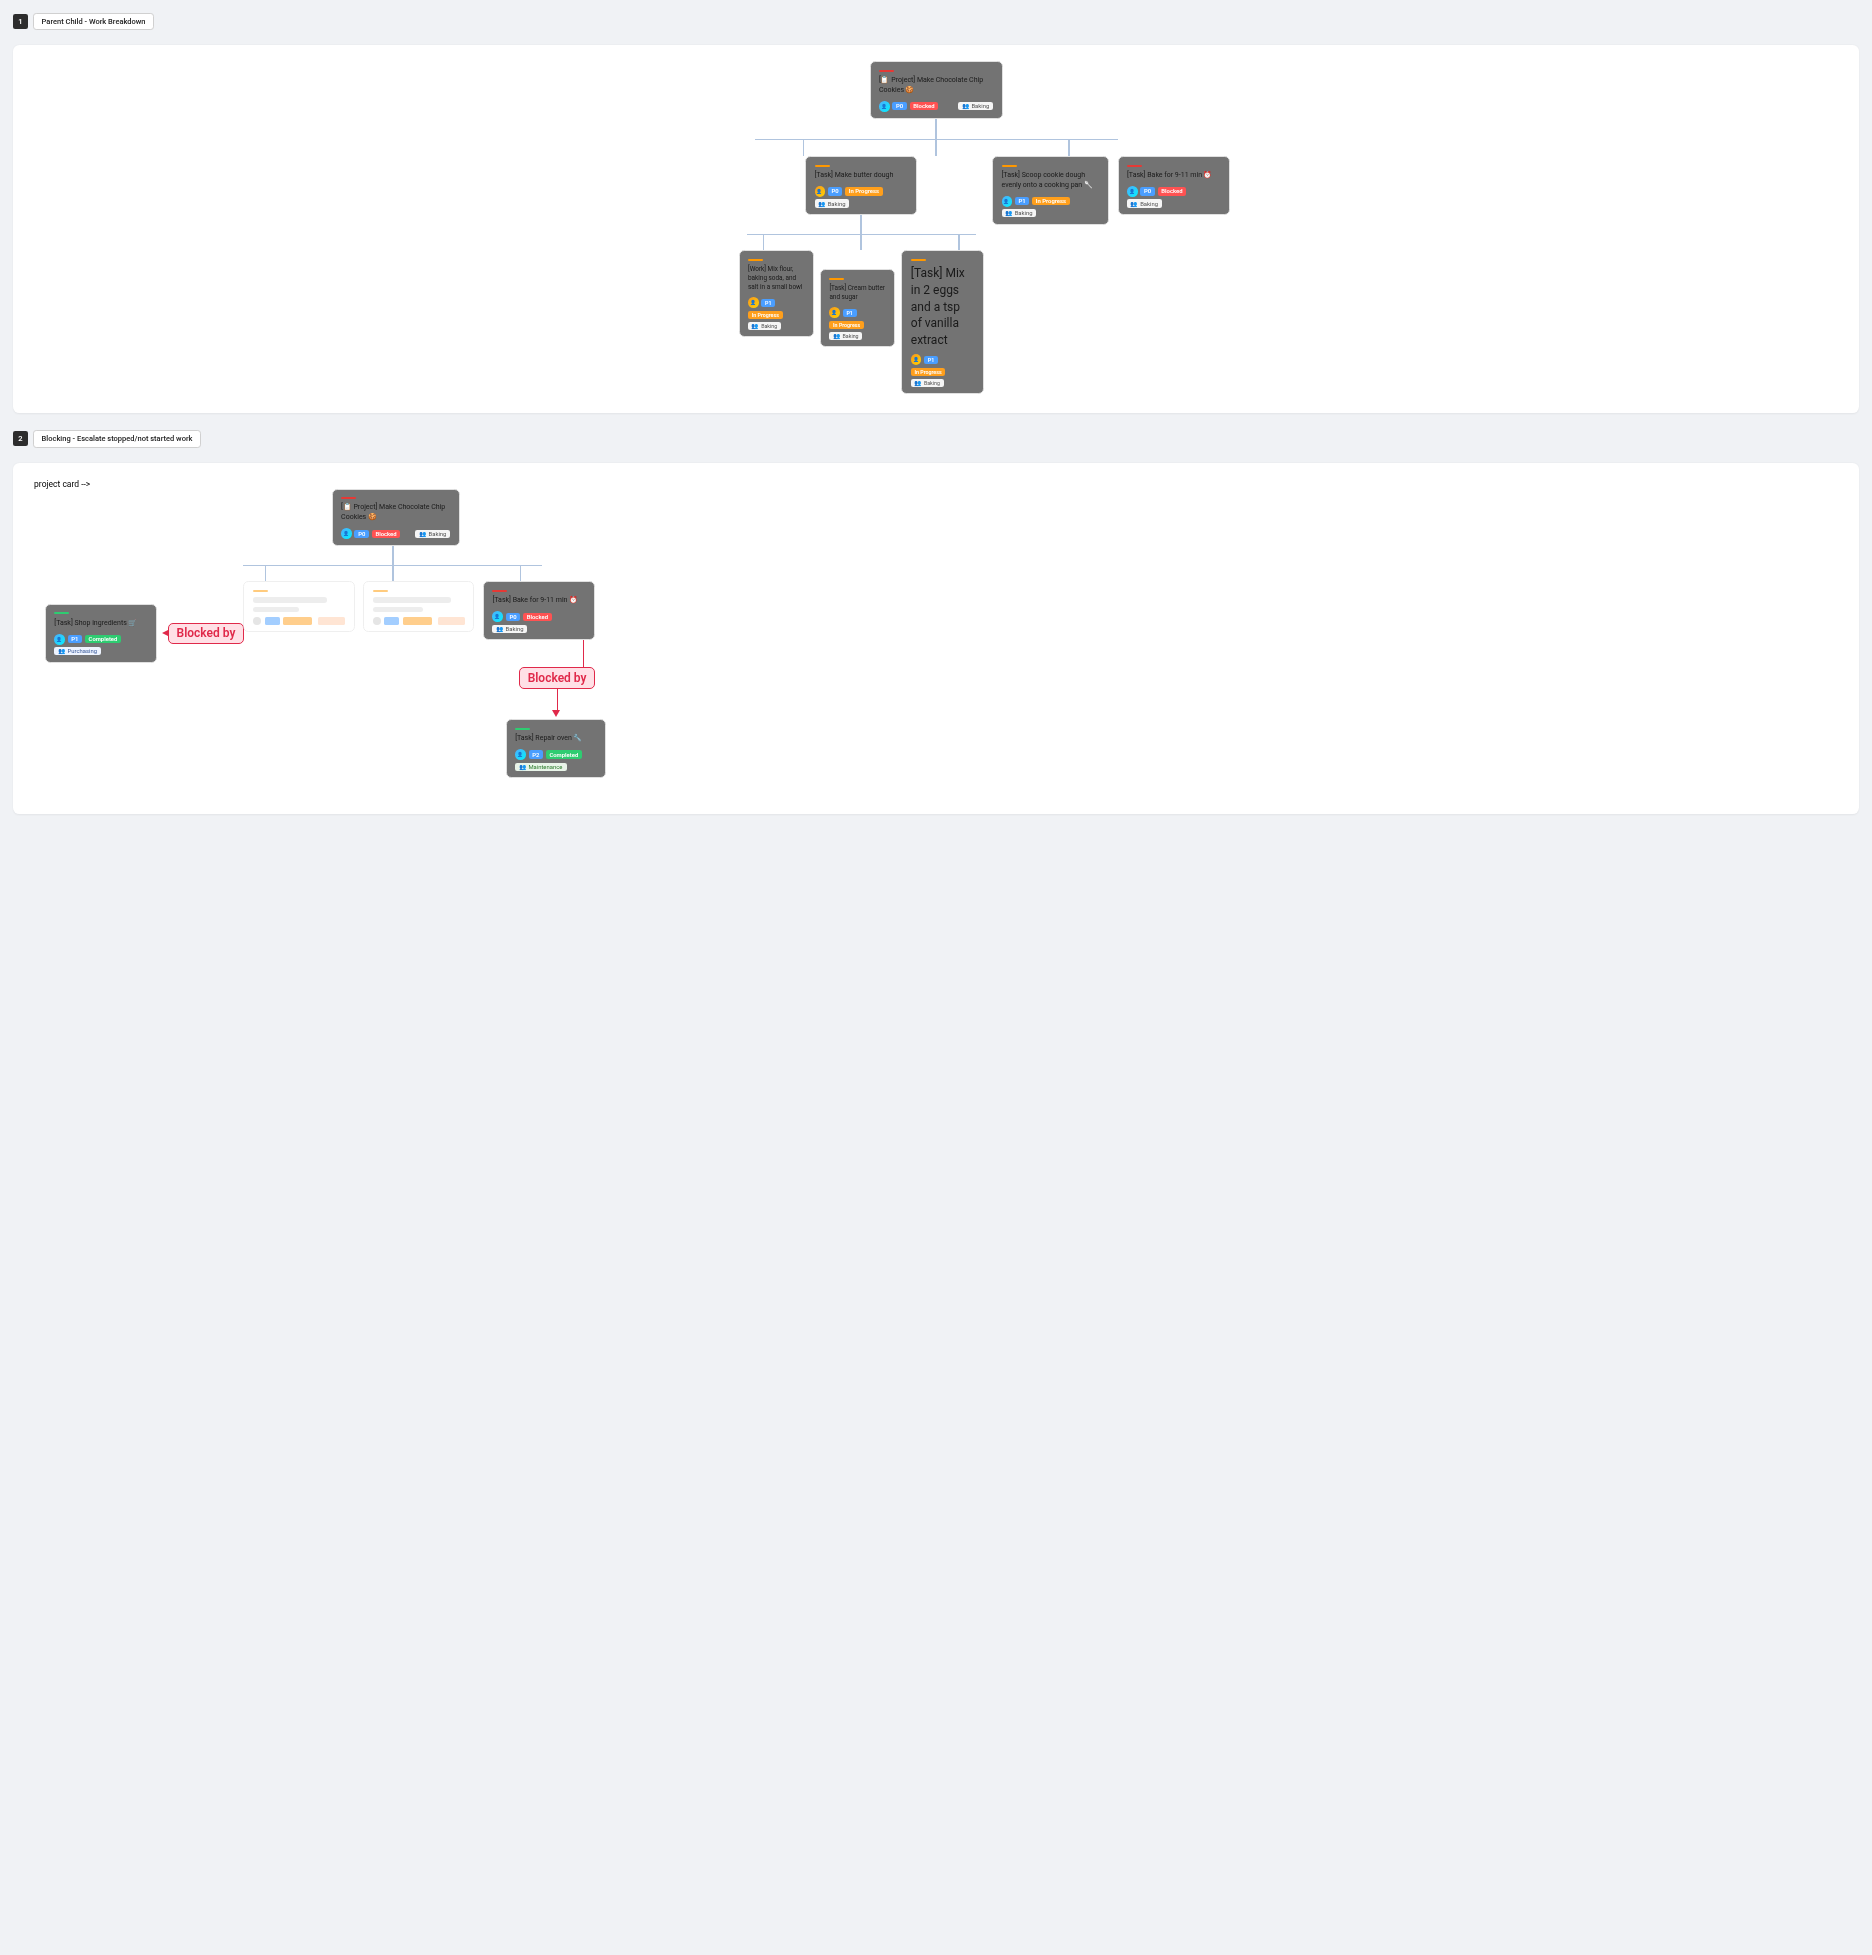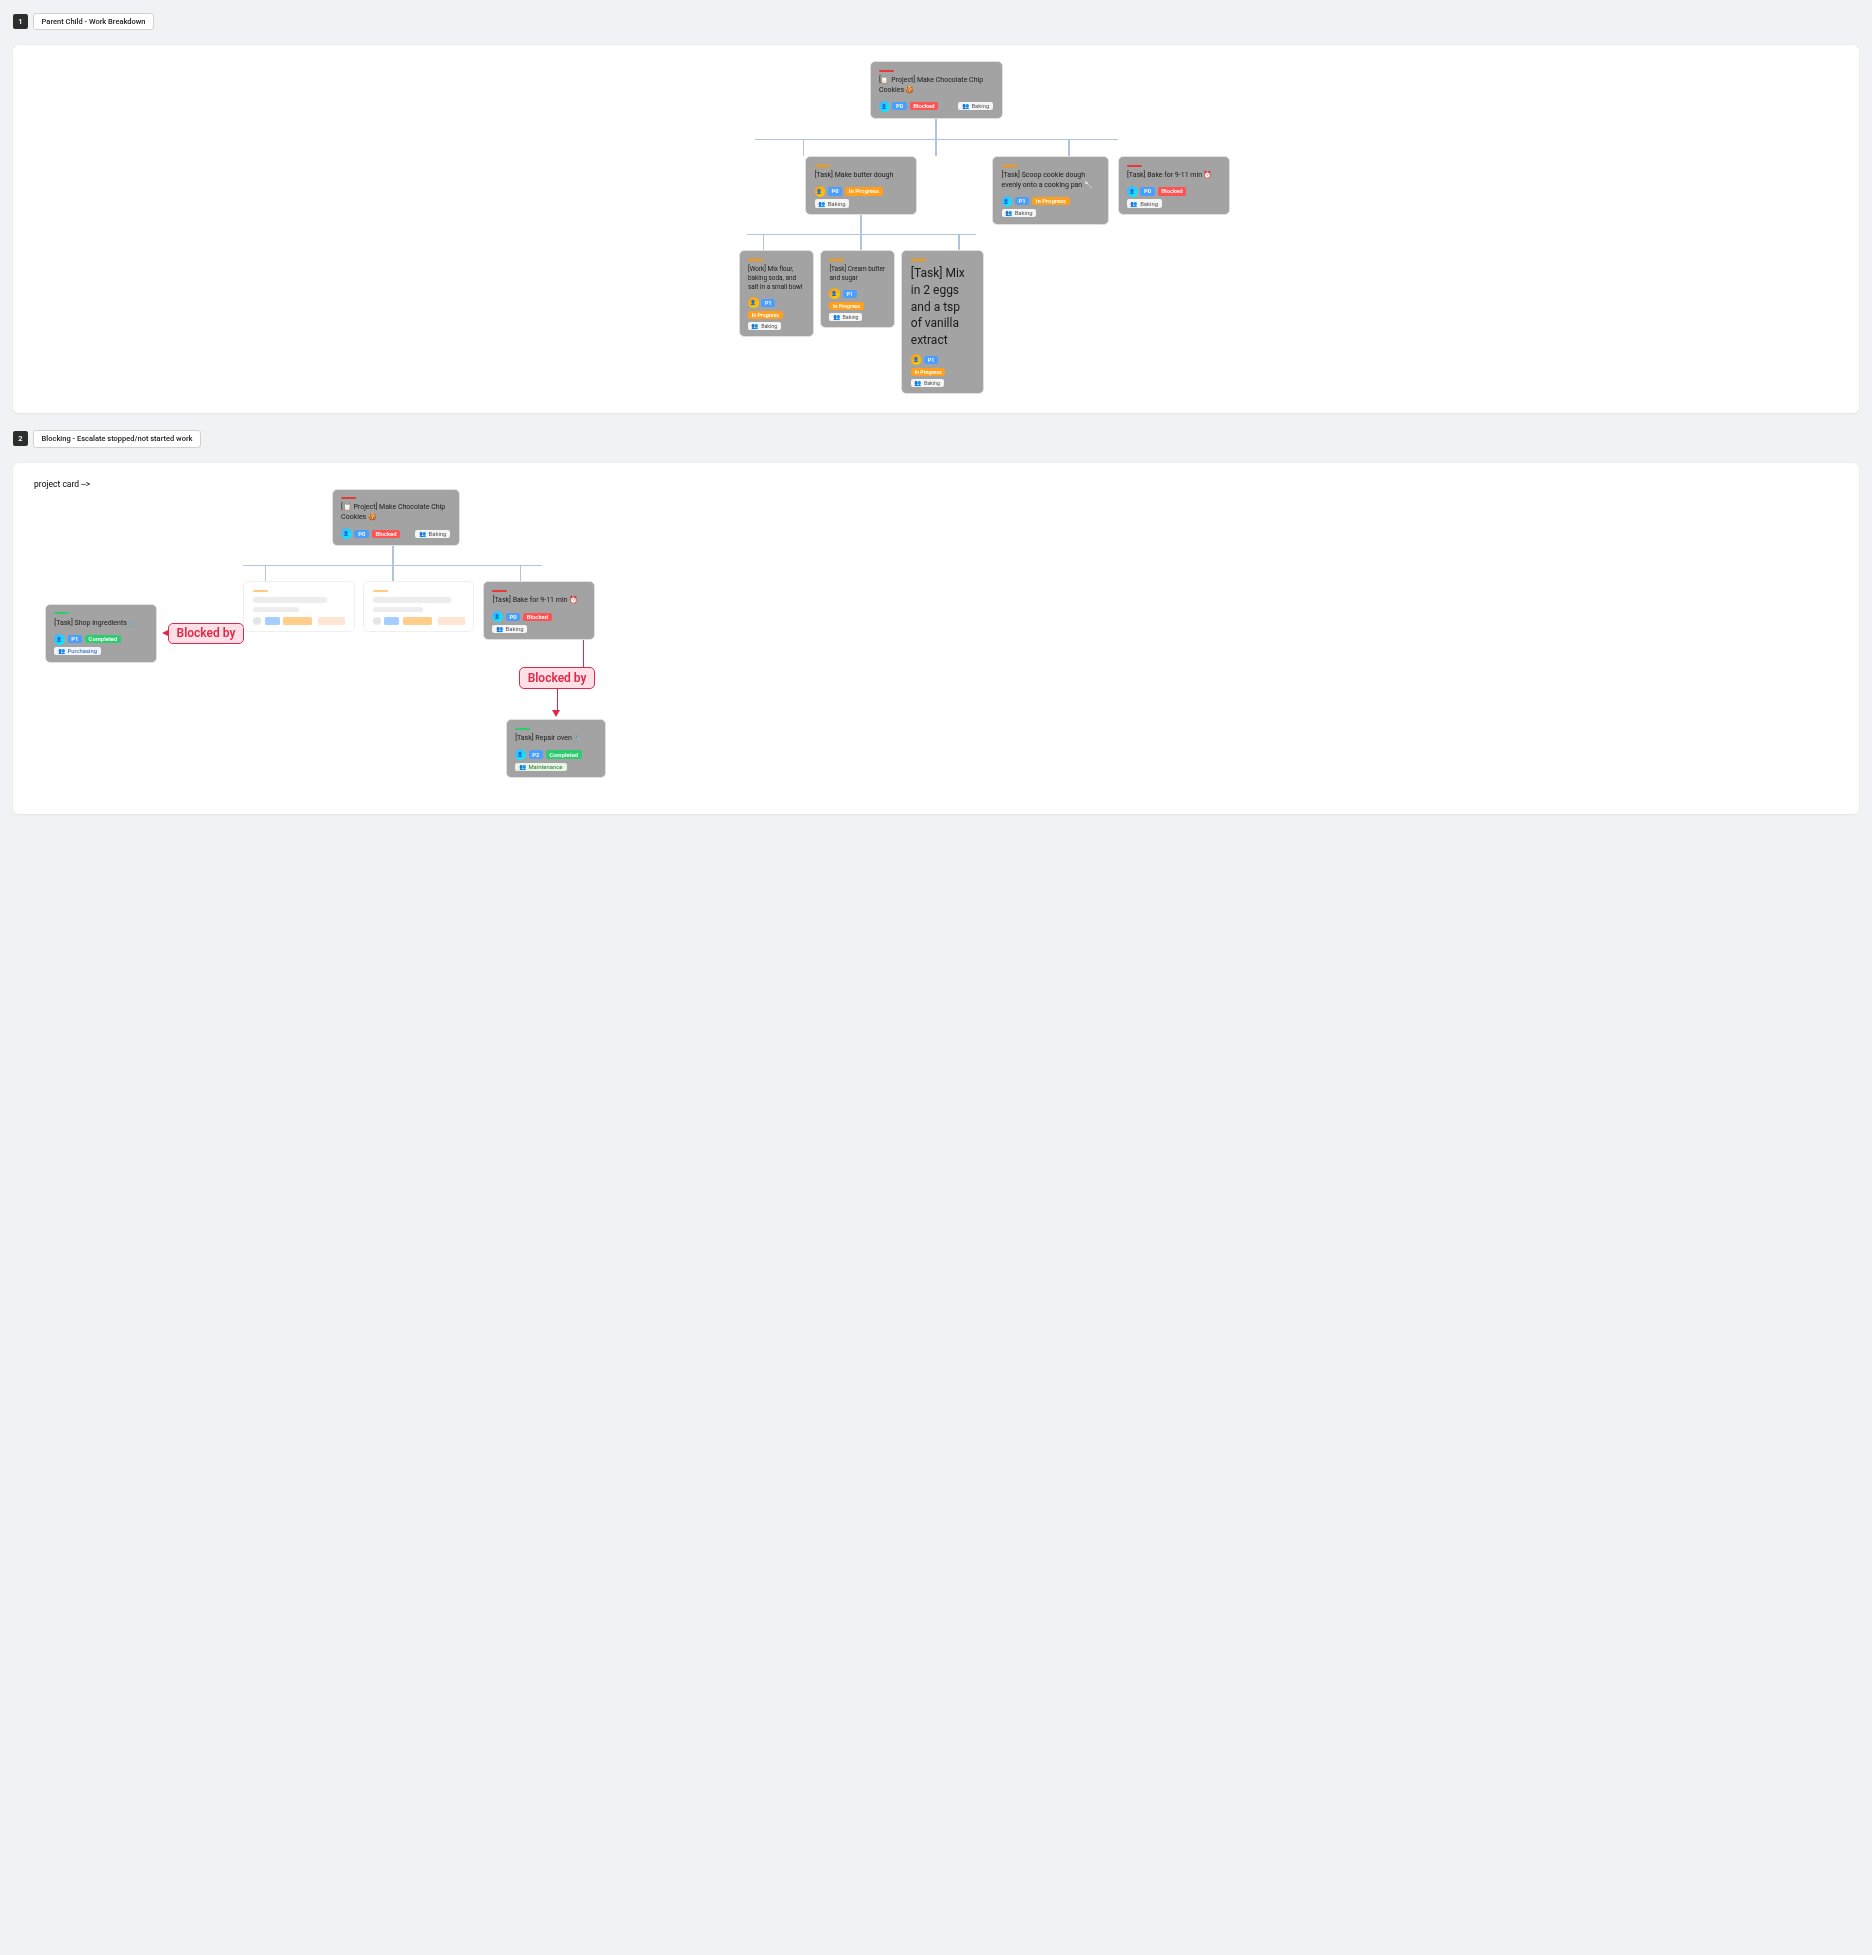--- a/index.html
+++ b/index.html
@@ -40,21 +40,21 @@
       background: #fff;
       border: 0.8px solid #d0d0d0;
       border-radius: 3.2px;
       padding: 3.2px 7.5px;
       font-size: 7.5px;
       font-weight: 500;
       color: #222;
     }
 
     .card {
-      background: #a3a3a3;
+      background: #737373;
       border: 0.8px solid #e0e0e0;
       border-radius: 5.3px;
       padding: 7.5px 8.5px 6.4px;
       min-width: 96px;
       max-width: 139px;
       position: relative;
     }
 
     .card-accent {
       width: 15px;
@@ -302,21 +302,21 @@
                   <span class="badge badge-p1" style="font-size:5.3px;">P1</span>
                   <span class="badge badge-inprogress" style="font-size:5.3px;">In Progress</span>
                   <span style="flex:1;"></span>
                   <span class="team-badge" style="font-size:5.3px;">
                     <span class="team-icon">👥</span>
                     <span>Baking</span>
                   </span>
                 </div>
               </div>
 
-              <div class="card" style="min-width:75px; max-width:80px;">
+              <div class="card" style="min-width:75px; max-width:80px;margin-top:19px;">
                 <div class="card-accent" style="background:#ff9800;"></div>
                 <div class="card-title" style="font-size:6.4px;">[Task] Cream butter and sugar</div>
                 <div class="card-meta">
                   <span class="avatar avatar-orange">👤</span>
                   <span class="badge badge-p1" style="font-size:5.3px;">P1</span>
                   <span class="badge badge-inprogress" style="font-size:5.3px;">In Progress</span>
                   <span style="flex:1;"></span>
                   <span class="team-badge" style="font-size:5.3px;">
                     <span class="team-icon">👥</span>
                     <span>Baking</span>

